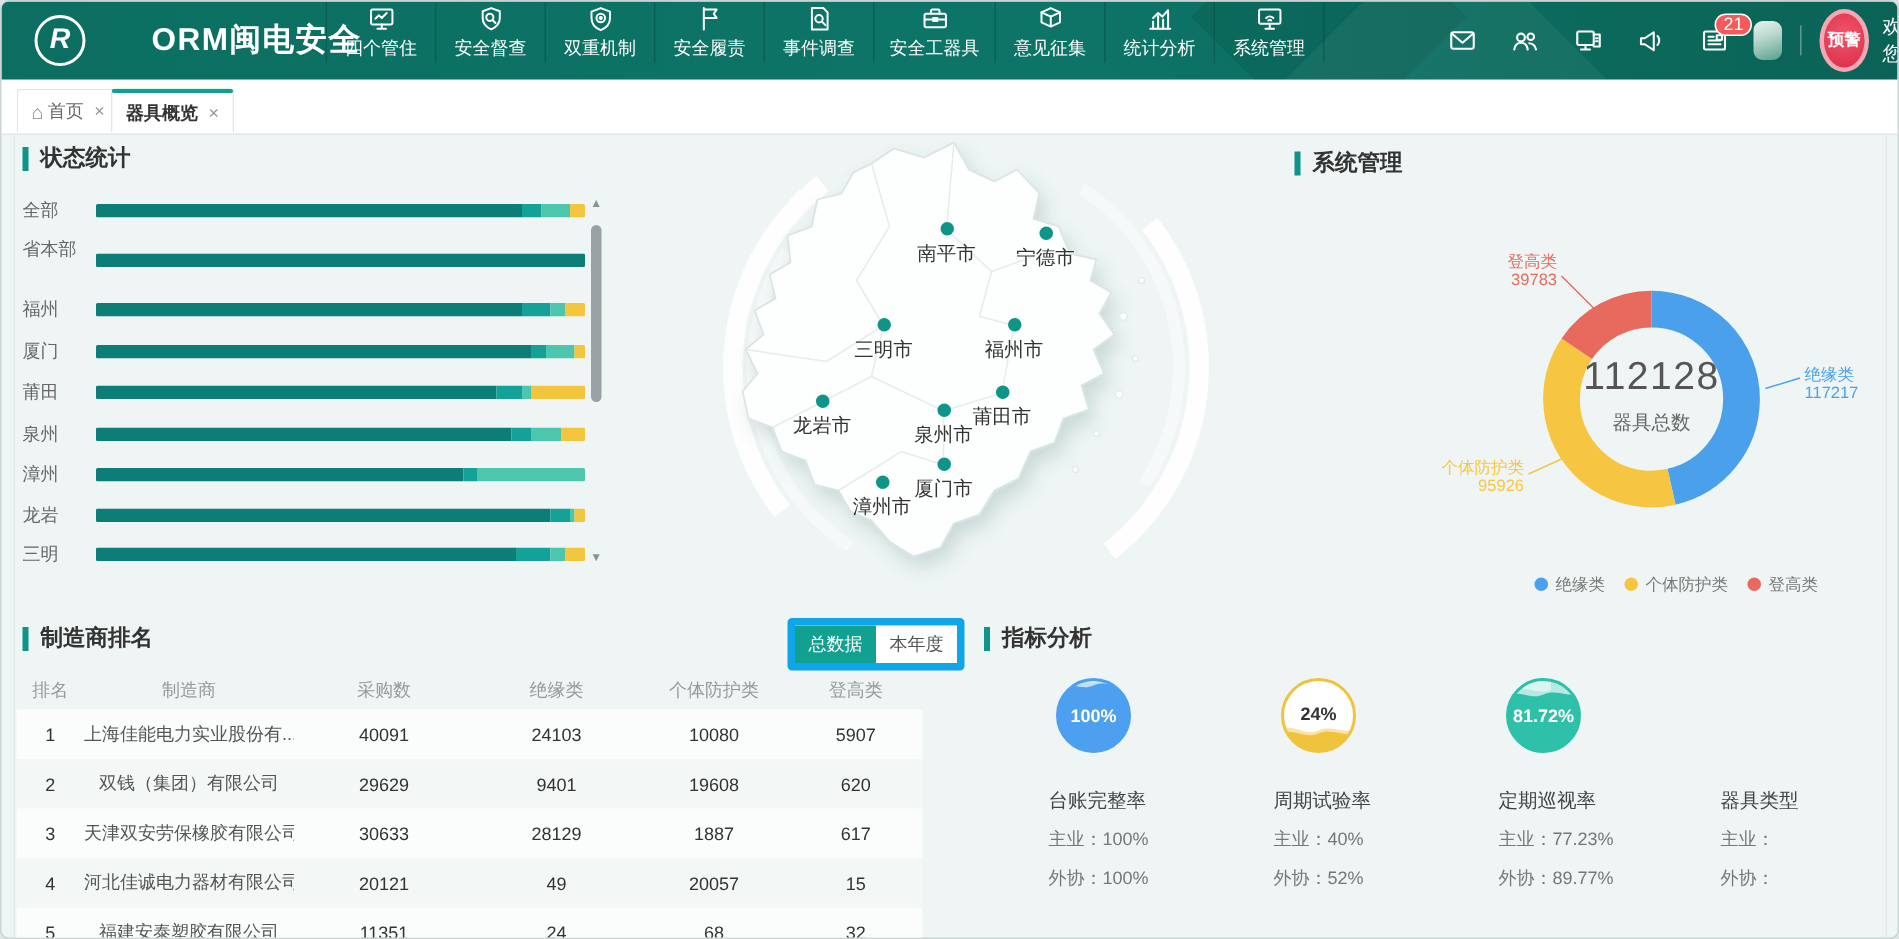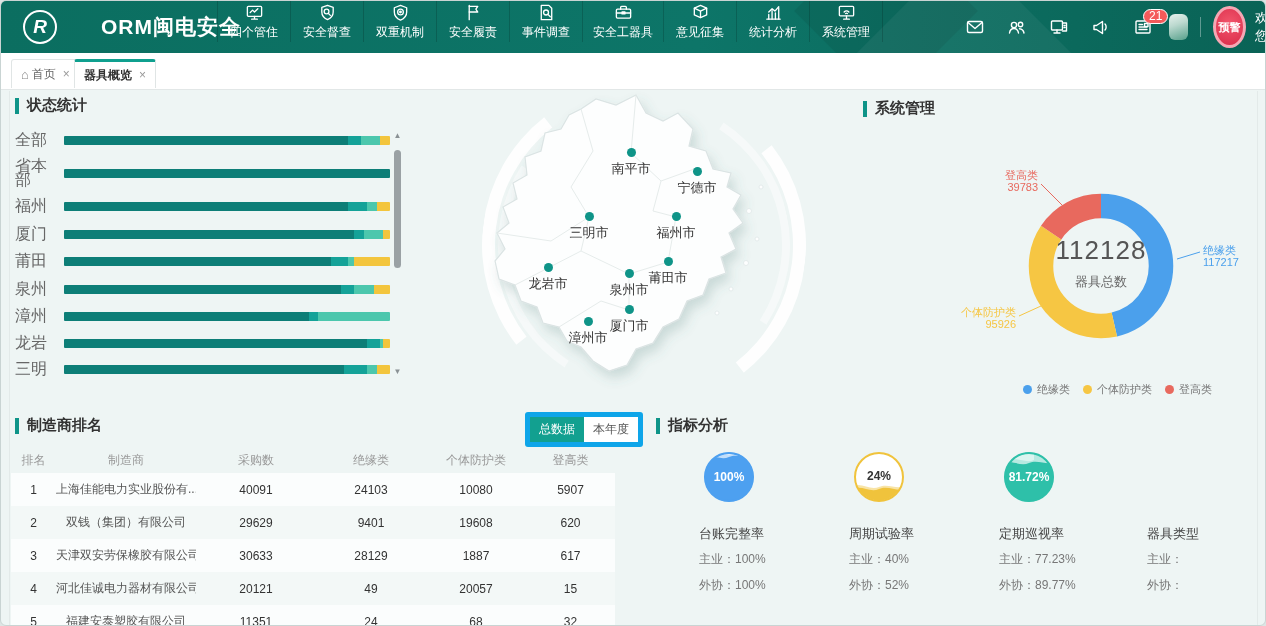--- a/index.html
+++ b/index.html
@@ -40,21 +40,21 @@
        border-radius:3px 3px 0 0;display:flex;align-items:center;padding:0 9px;cursor:pointer;
        font-size:12px;color:#666;box-sizing:border-box;}
   .tab.active{border-top:3px solid #0fa08f;color:#333;font-weight:bold;}
   .tab .thome{font-size:13px;margin-right:3px;color:#888;}
   .tab .tclose{margin-left:7px;color:#999;font-size:12px;font-weight:normal;cursor:pointer;}
   
   .sec-title{position:absolute;display:flex;align-items:center;font-size:15px;font-weight:bold;color:#333;}
   .sec-title .bar{width:4px;height:16px;background:#0e9488;margin-right:8px;}
   
   .brow{position:absolute;left:14px;width:386px;height:20px;}
-  .brow .blabel{position:absolute;left:0;top:-3px;width:36px;font-size:16px;color:#666;line-height:14px;}
+  .brow .blabel{position:absolute;left:0;top:-3px;width:36px;font-size:12px;color:#666;line-height:14px;}
   .brow .btrack{position:absolute;left:49px;top:0;width:326px;height:9px;border-radius:1px;overflow:hidden;display:flex;}
   .brow .seg{height:9px;}
   .vscroll{position:absolute;left:392px;top:131px;width:9px;height:244px;}
   .vscroll .arrow{position:absolute;left:0;width:9px;font-size:8px;color:#8a9194;text-align:center;line-height:8px;}
   .vscroll .thumb{position:absolute;left:1px;top:18px;width:7px;height:118px;background:#9aa1a4;border-radius:4px;cursor:grab;}
   .chart-legend{position:absolute;left:32px;top:374px;display:flex;}
   .cl-item{display:flex;align-items:center;margin-right:34px;cursor:pointer;}
   .cl-item .sq{width:9px;height:9px;margin-right:7px;}
   .cl-item .cl-label{font-size:12px;color:#666;}
   
@@ -339,21 +339,21 @@
           <circle cx="300" cy="198" r="2"></circle>
         <circle cx="286" cy="222" r="2"></circle>
           <circle cx="330" cy="96" r="2"></circle>
       </g>
     </svg>
     <div id="cities">
         <div class="city" style="left: 168px; top: 57px;">
           <div class="dot"></div>
           <div class="cname">南平市</div>
         </div>
-        <div class="city" style="left: 234px; top: 76px;">
+        <div class="city" style="left: 234px; top: 60px;">
           <div class="dot"></div>
           <div class="cname">宁德市</div>
         </div>
         <div class="city" style="left: 126px; top: 121px;">
           <div class="dot"></div>
           <div class="cname">三明市</div>
         </div>
         <div class="city" style="left: 213px; top: 121px;">
           <div class="dot"></div>
           <div class="cname">福州市</div>

